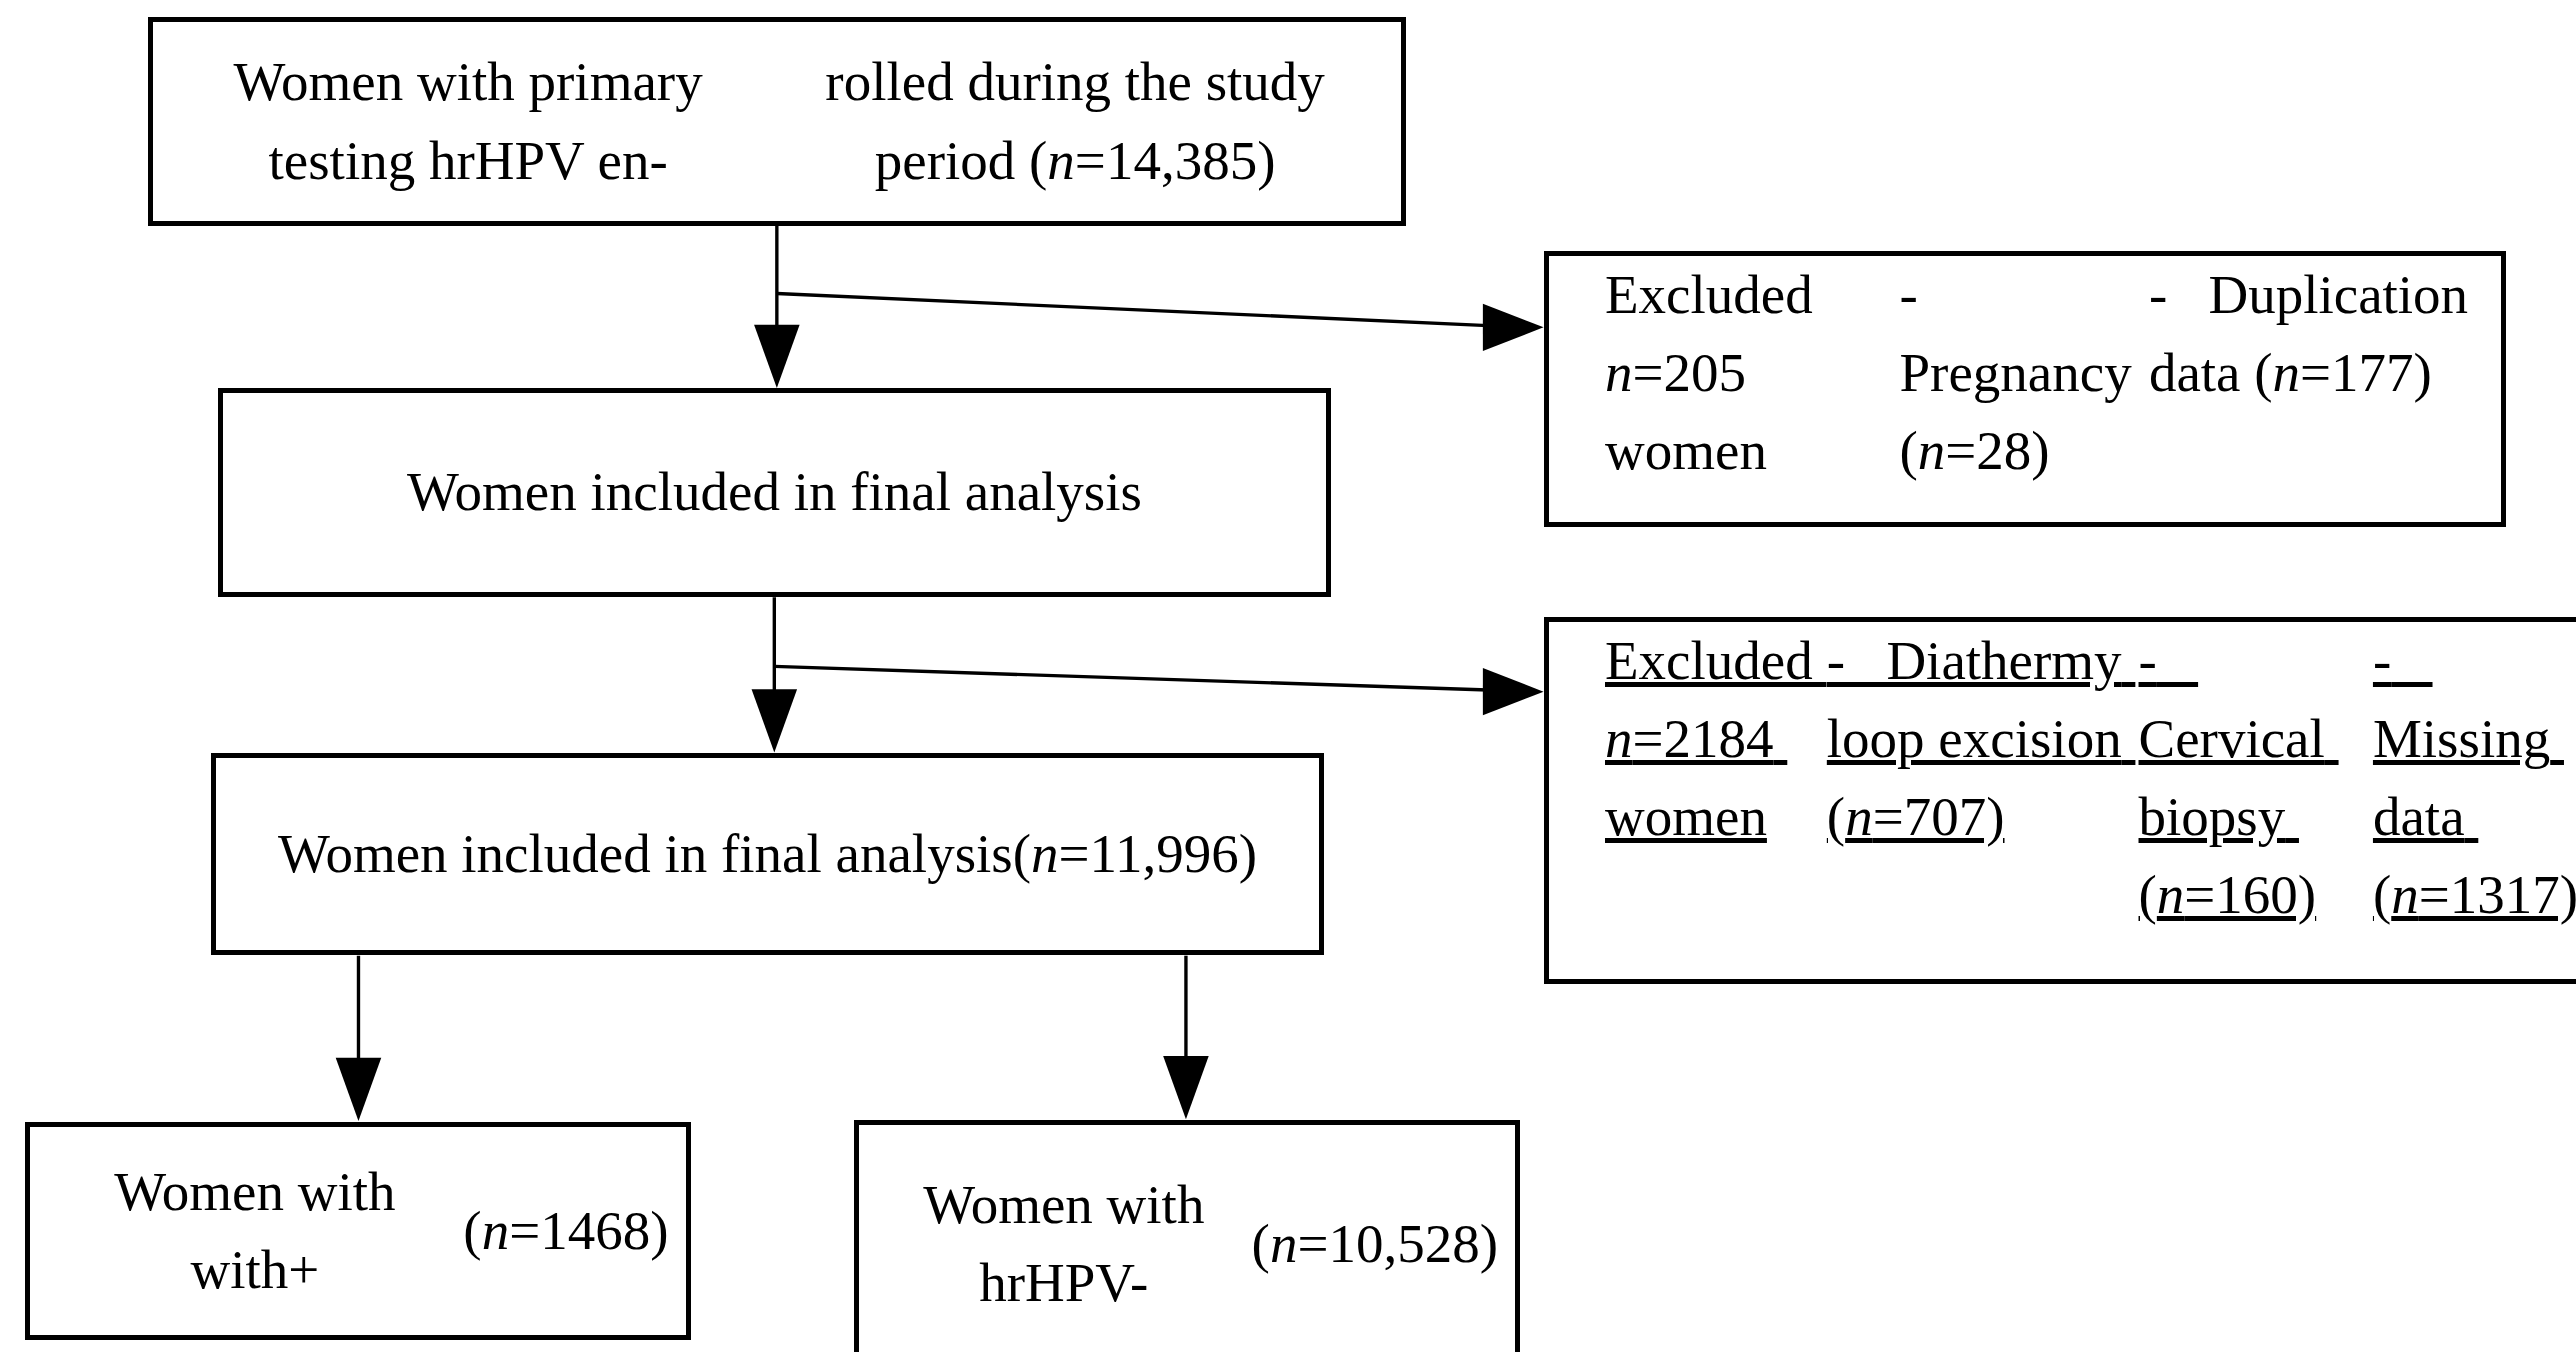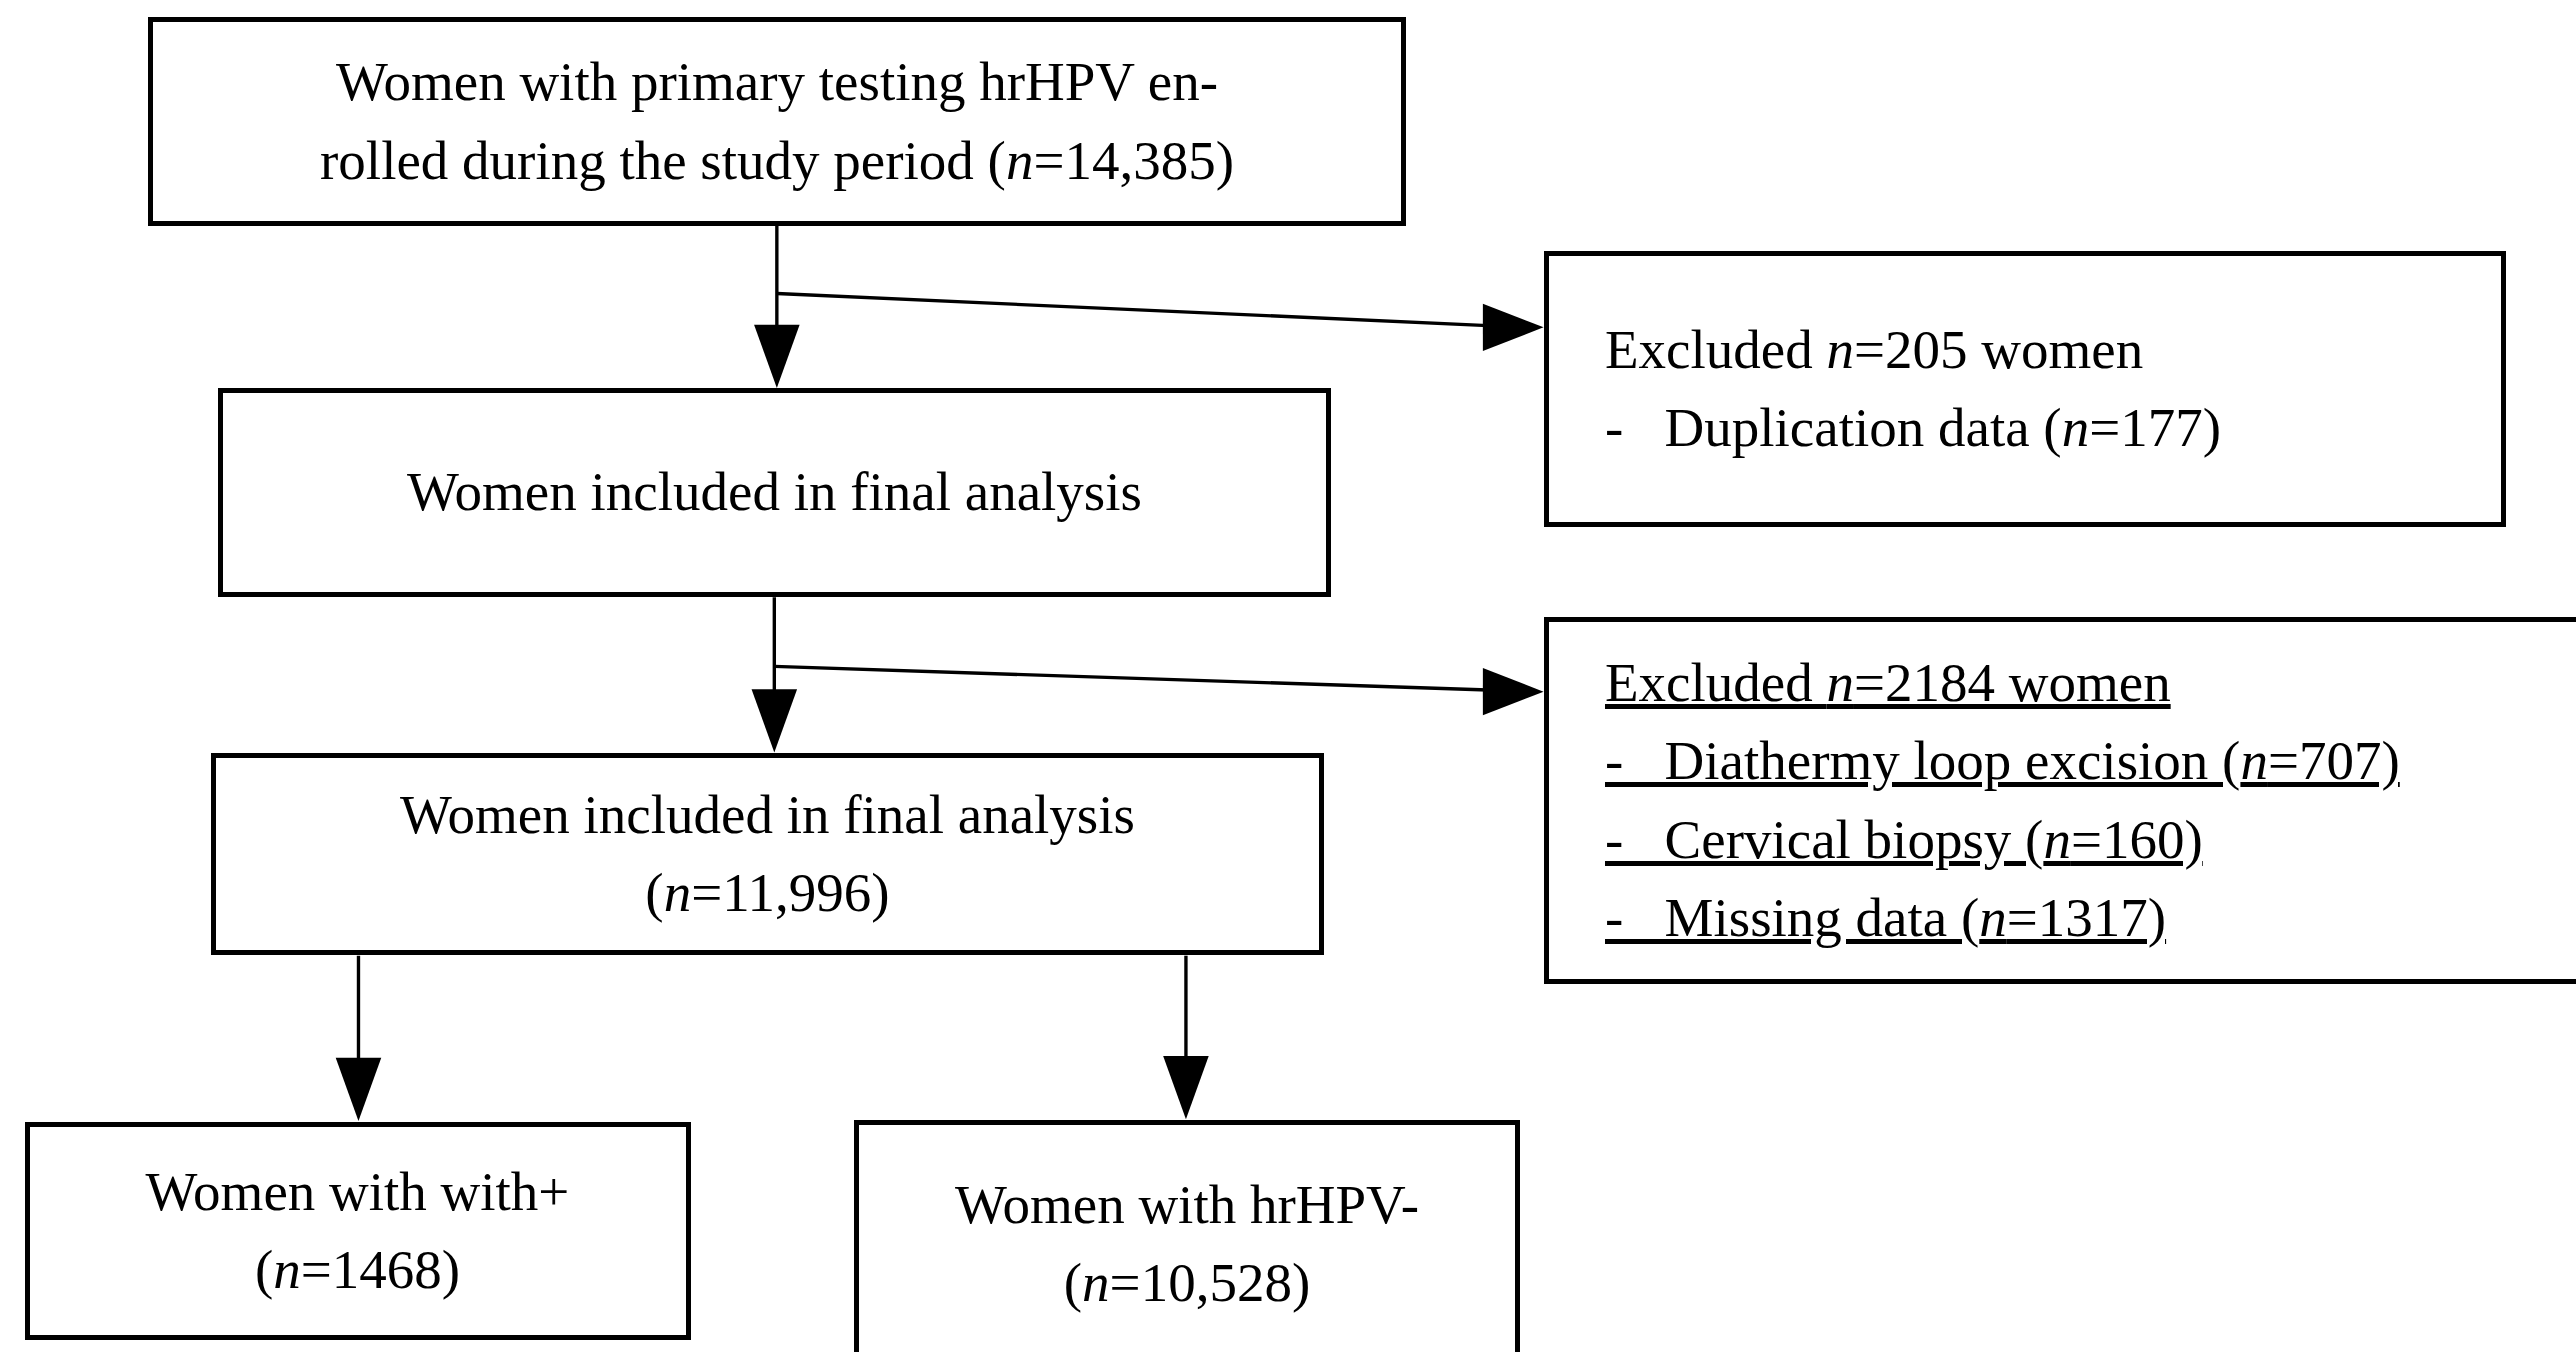--- a/index.html
+++ b/index.html
@@ -15,21 +15,21 @@
     width: 2576px;
     height: 1353px;
     background: #ffffff;
     overflow: hidden;
   }
   .box {
     position: absolute;
     border: 5.9px solid #000000;
     background: #ffffff;
     display: flex;
-    flex-direction: column;
+    flex-direction: row;
     justify-content: center;
     font-size: 55px;
     line-height: 1.42;
   }
   .box.center {
     align-items: center;
     text-align: center;
     padding: 0 17px;
   }
   .box.left {
@@ -87,20 +87,21 @@
     </g>
   </svg>
 
   <div class="box center" style="left:148px; top:17px; width:1258px; height:209px;">
     <div class="line">Women with primary testing hrHPV en-</div>
     <div class="line">rolled during the study period (<i>n</i>=14,385)</div>
   </div>
 
   <div class="box left" style="left:1544px; top:251px; width:962px; height:276px;">
     <div class="line">Excluded <i>n</i>=205 women</div>
+    <div class="line">-   Pregnancy (<i>n</i>=28)</div>
     <div class="line">-   Duplication data (<i>n</i>=177)</div>
   </div>
 
   <div class="box center" style="left:218px; top:388px; width:1113px; height:209px;">
     <div class="line">Women included in final analysis</div>
   </div>
 
   <div class="box left" style="left:1544px; top:617px; width:1069px; height:367px;text-decoration:underline;">
     <div class="line">Excluded <i>n</i>=2184 women</div>
     <div class="line">-   Diathermy loop excision (<i>n</i>=707)</div>

